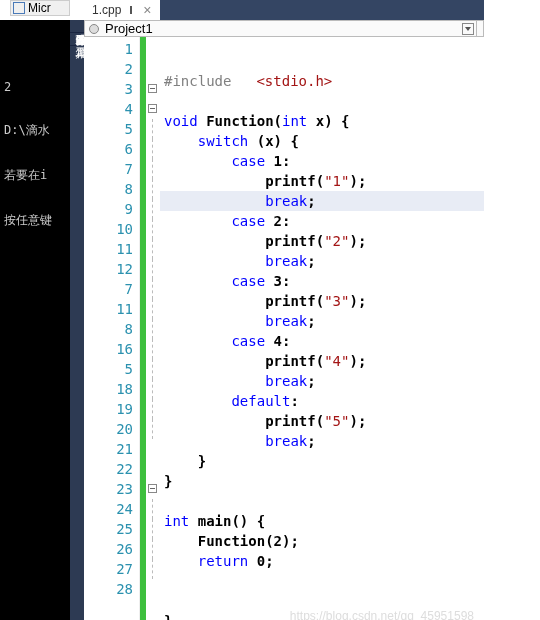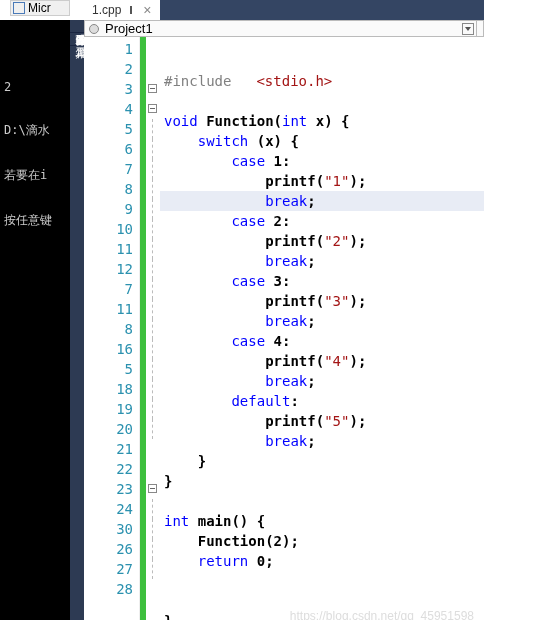--- a/index.html
+++ b/index.html
@@ -104,21 +104,21 @@
         <div>8</div>
         <div>16</div>
         <div>5</div>
         <div>18</div>
         <div>19</div>
         <div>20</div>
         <div>21</div>
         <div>22</div>
         <div>23</div>
         <div>24</div>
-        <div>30</div>
+        <div>25</div>
         <div>26</div>
         <div>27</div>
         <div>28</div>
       </div>
     <div class="greenbar"></div>
     <div class="fold" id="fold">
         <div></div>
         <div></div>
         <div>
           <span class="box"></span>

